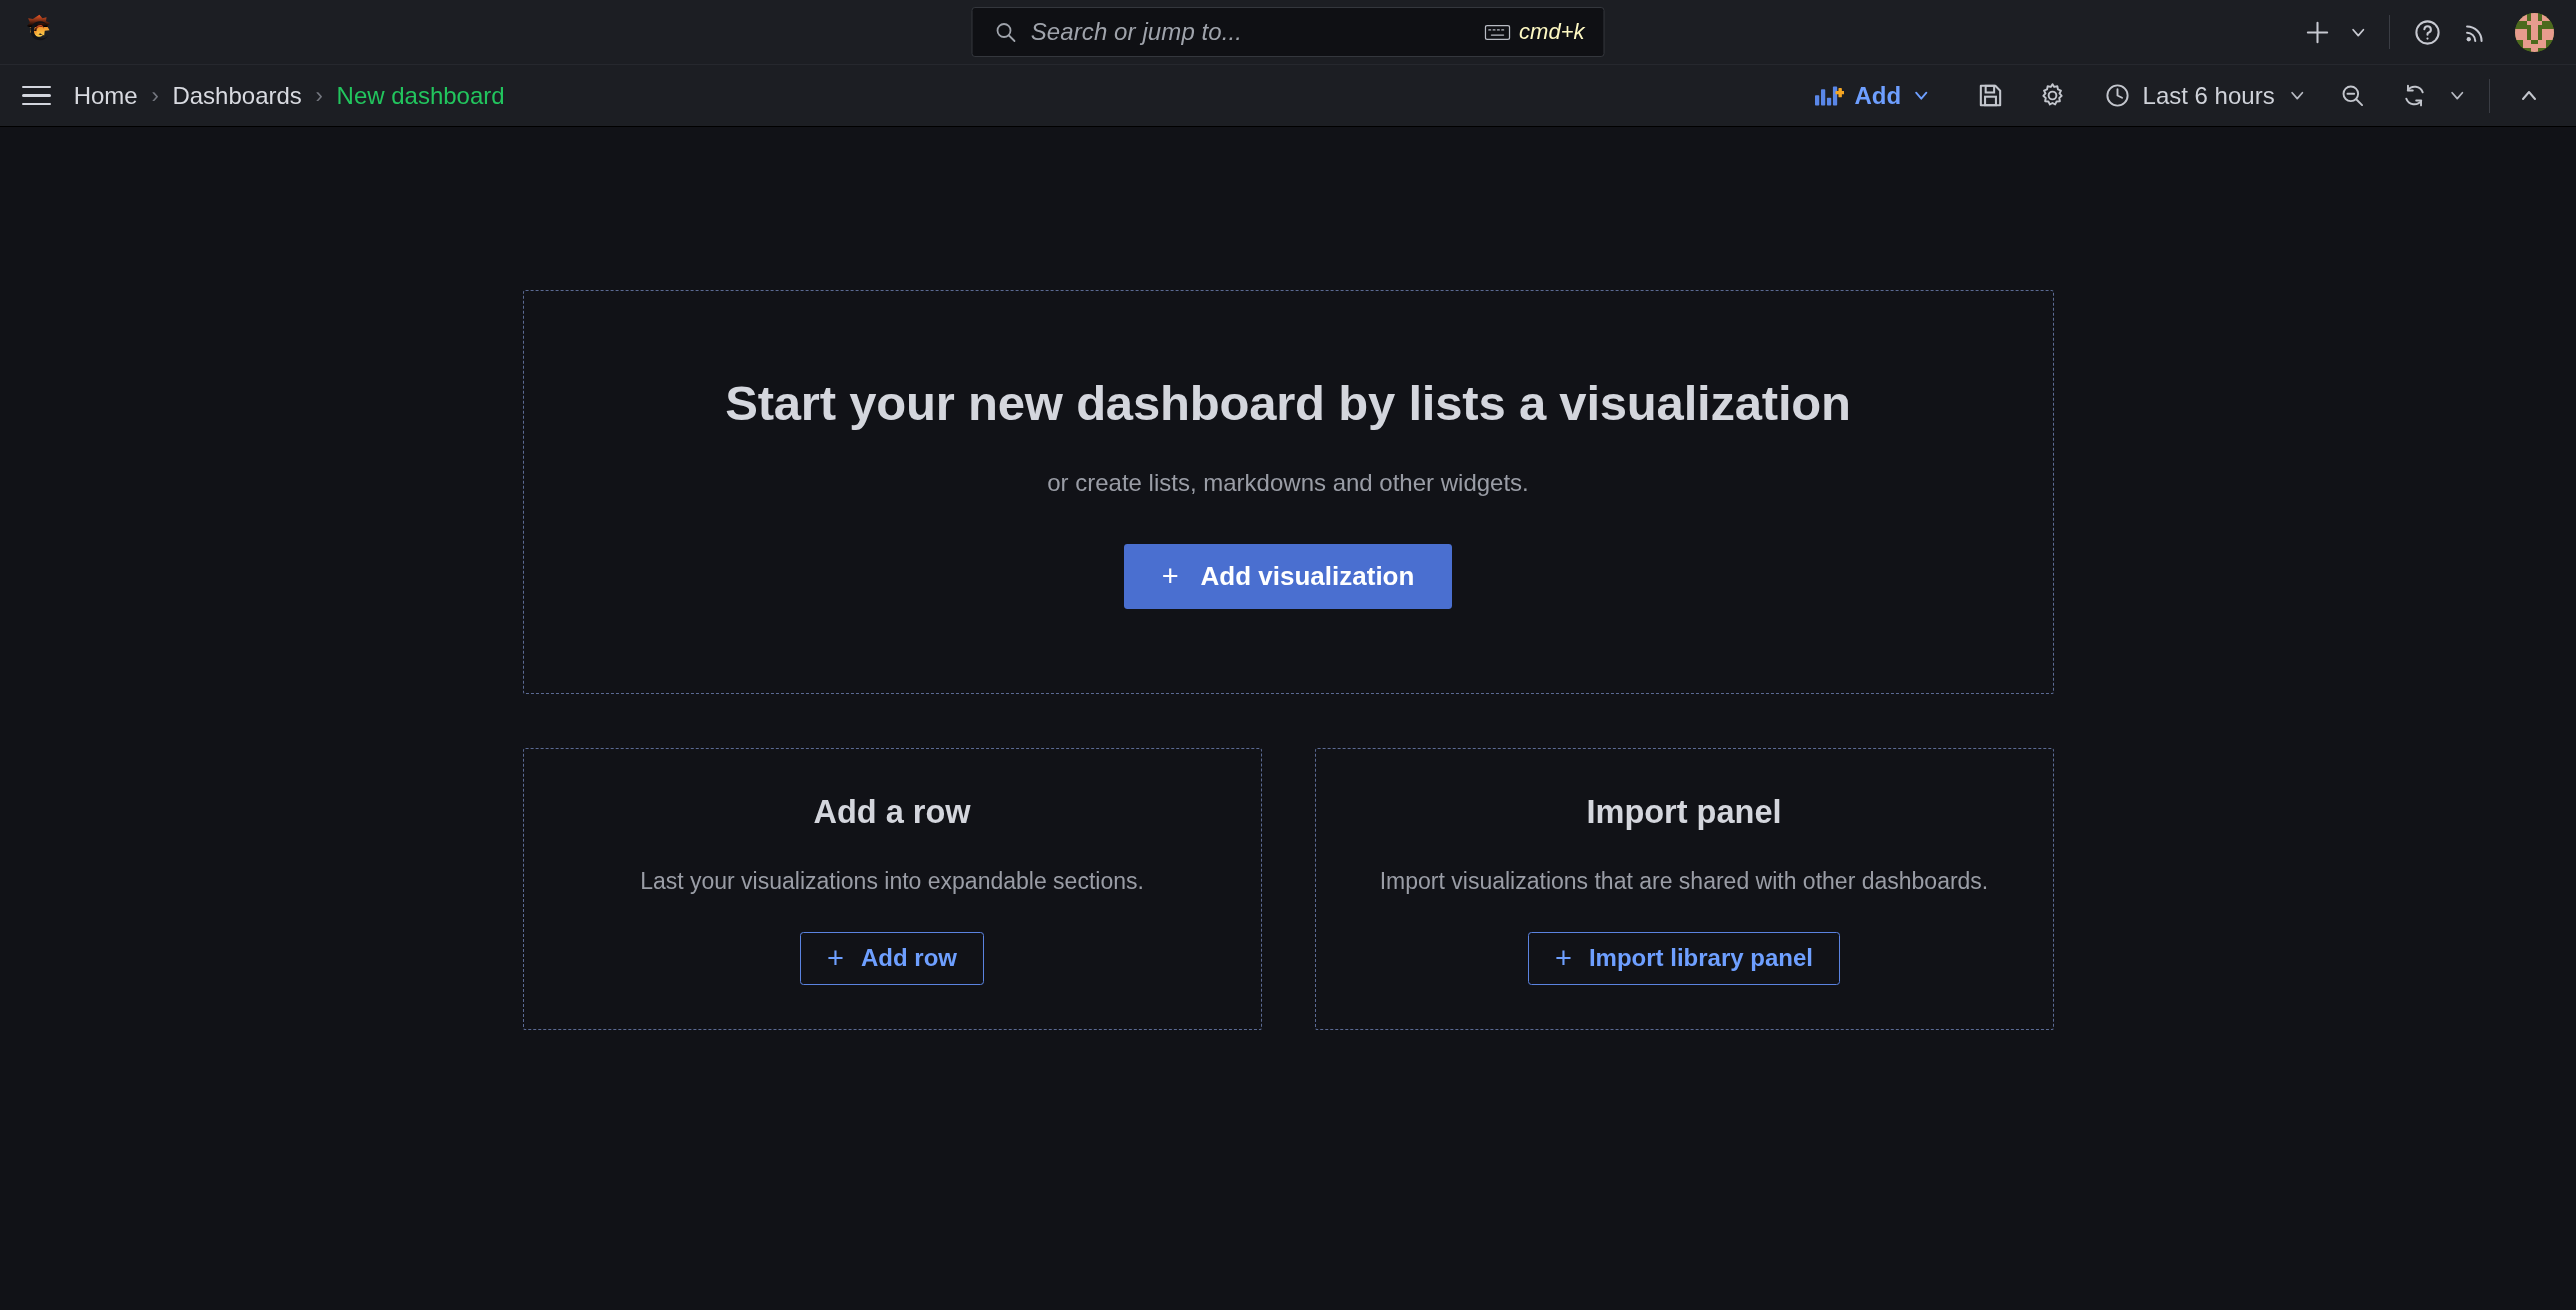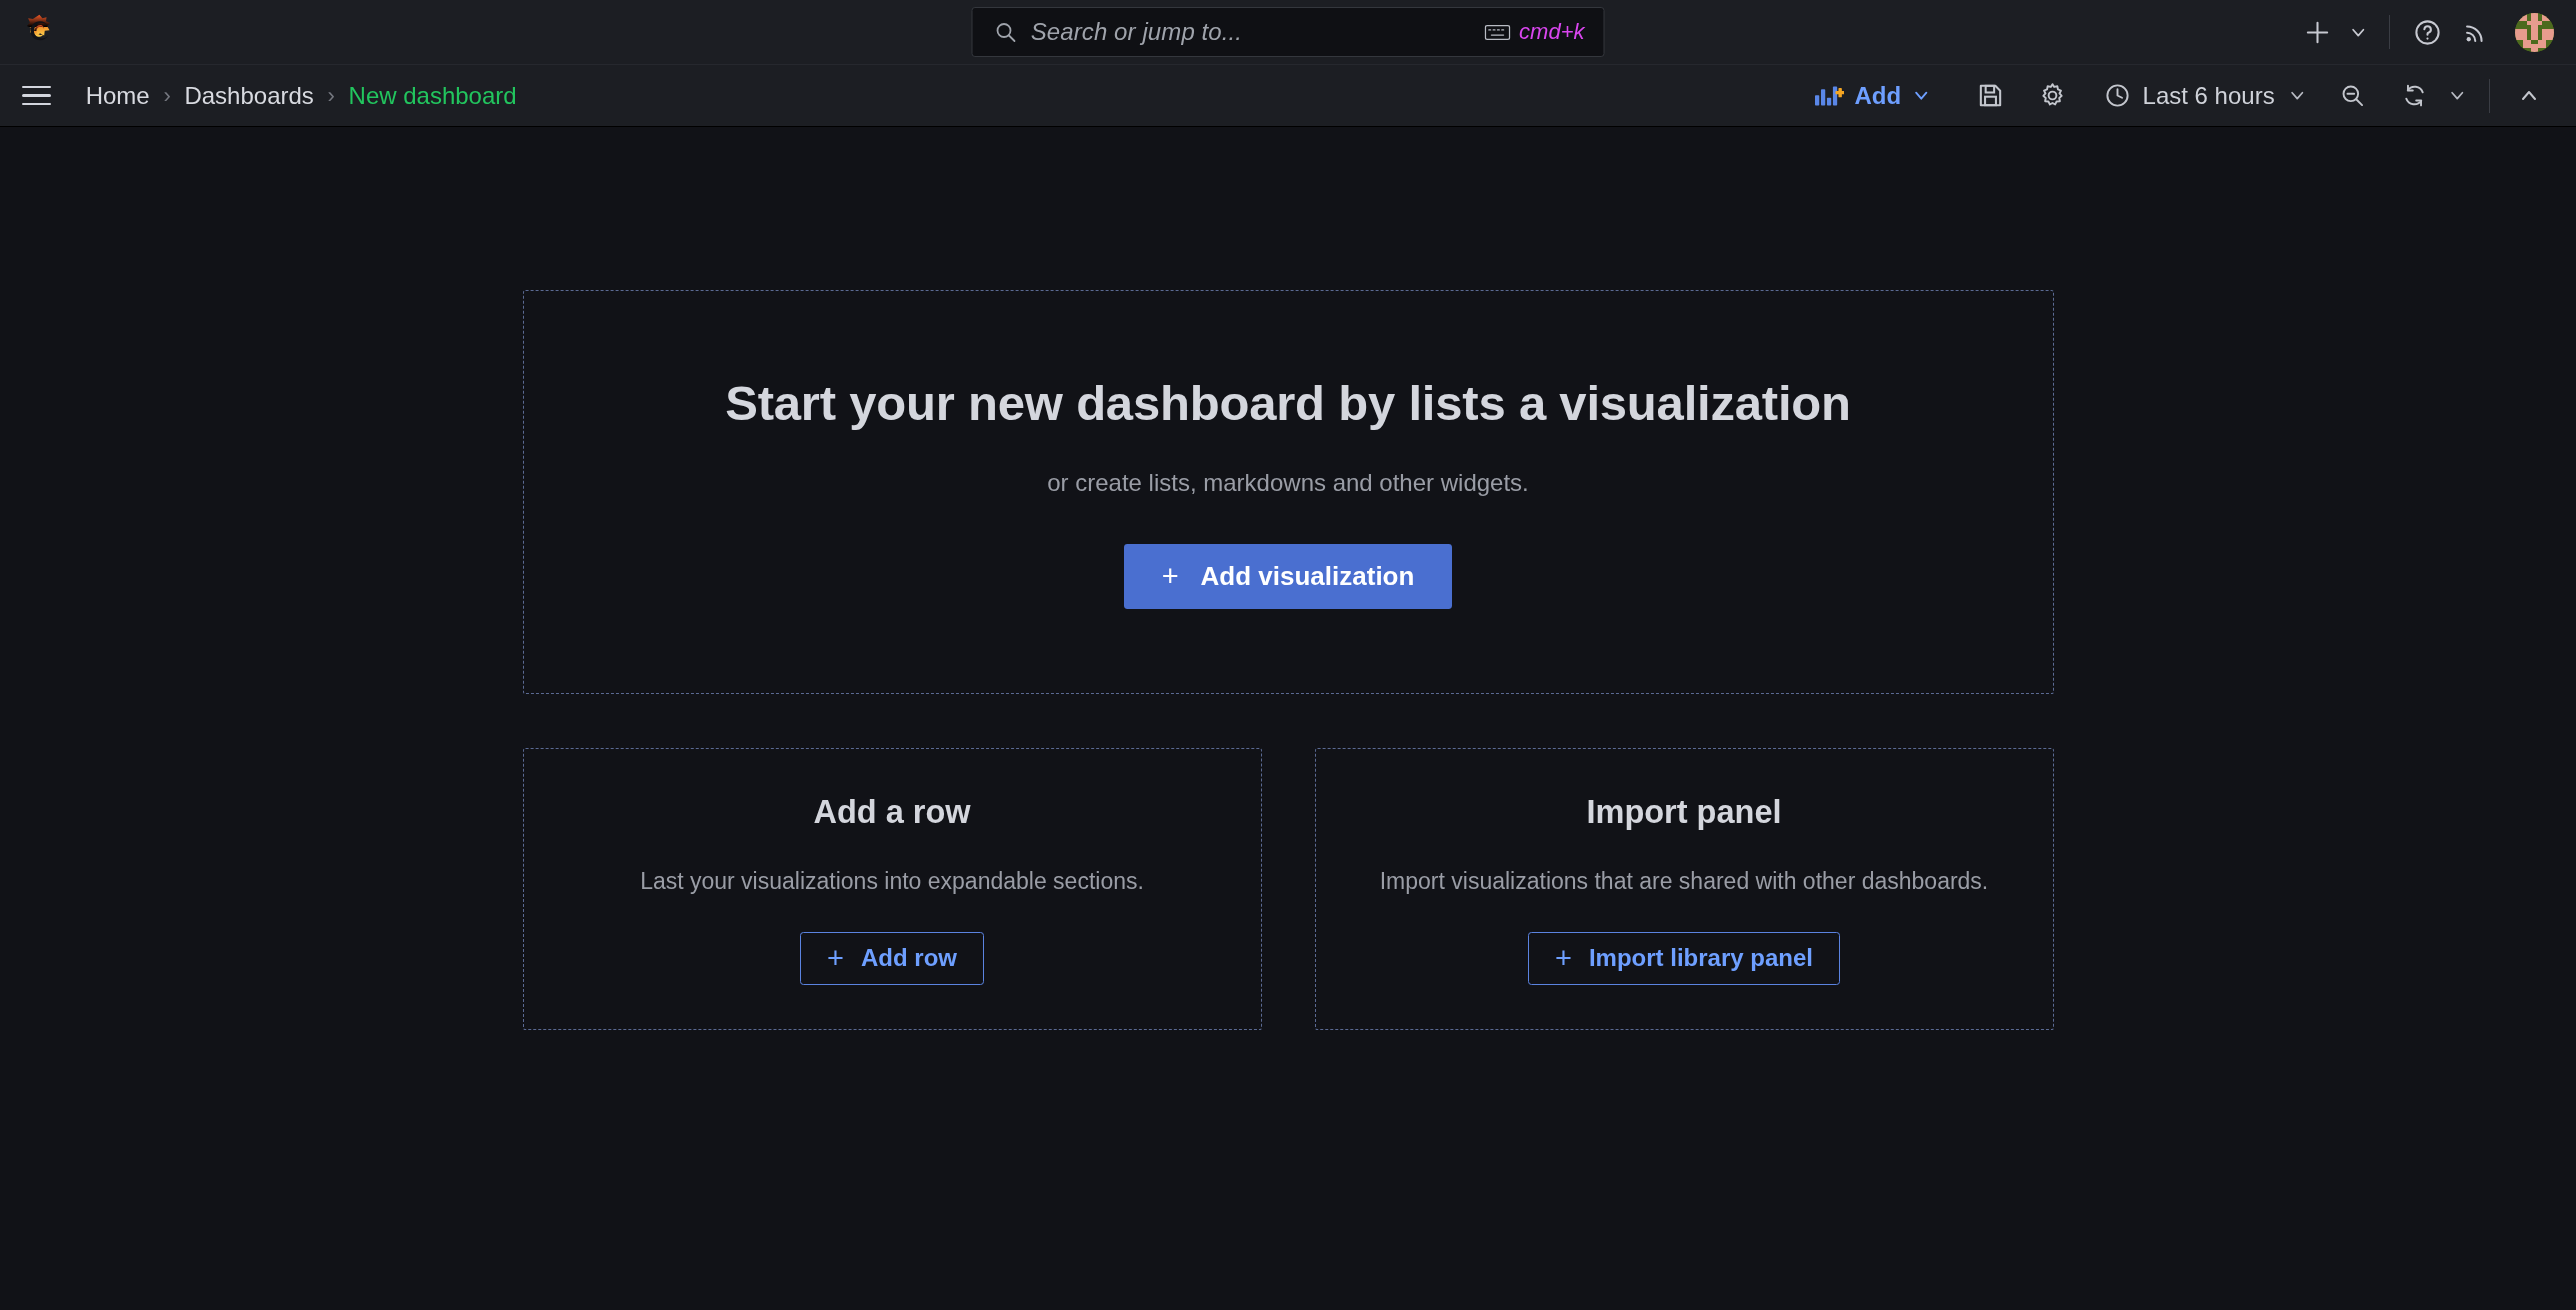--- a/index.html
+++ b/index.html
@@ -49,21 +49,21 @@
   .searchbox .ph {
     flex: 1;
     color: #9fa3ab;
     font-size: 24px;
     letter-spacing: 0.1px;
   }
   .kbd-hint {
     display: flex;
     align-items: center;
     gap: 8.6px;
-    color: #d946ef;
+    color: #fef9c3;
     font-size: 22px;
   }
 
   .topbar-right {
     position: absolute;
     right: 22px;
     display: flex;
     align-items: center;
     gap: 0px;
   }
@@ -86,21 +86,20 @@
   }
 
   
   .toolbar {
     height: 62px;
     background: #1c1e23;
     display: flex;
     align-items: center;
     padding: 0 22px 0 0;
     border-bottom: 0.9px solid #000;
-    gap: 12px;
   }
   .hamburger {
     width: 72px; height: 62px;
     display: flex; align-items: center; justify-content: center;
   }
   .hamburger span {
     display: block;
     width: 29px; height: 2.6px;
     background: #d3d6de;
     border-radius: 1.7px;

